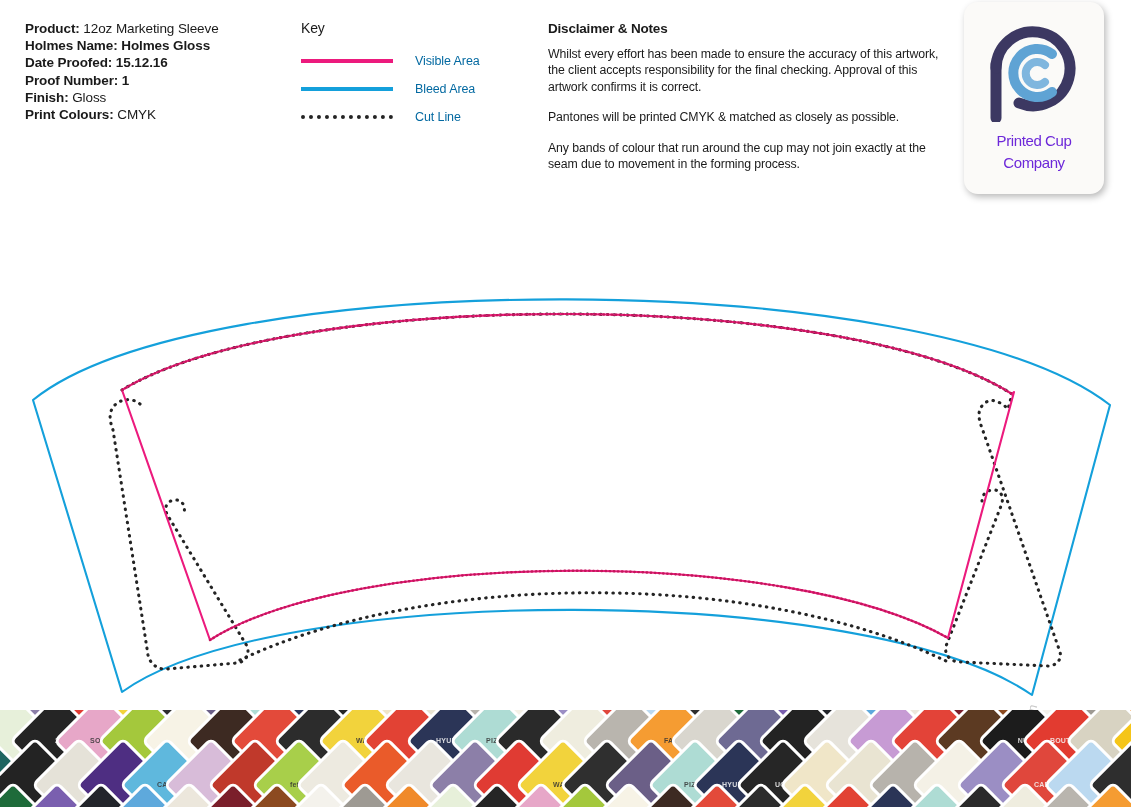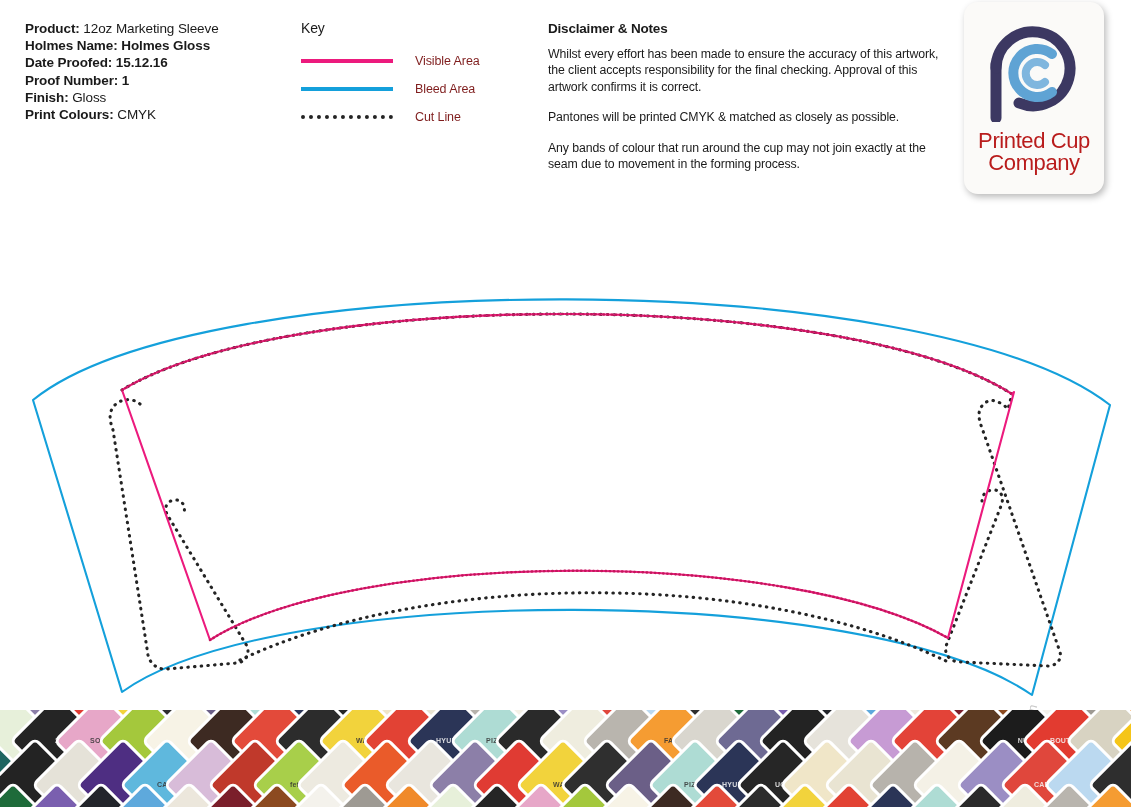--- a/index.html
+++ b/index.html
@@ -32,39 +32,39 @@
   .key .krow{
     display:flex;align-items:center;height:26px;margin-bottom:2px;
   }
   .key .swatch{width:92px;height:4px;flex:0 0 92px;}
   .key .swatch.pink{background:#EC1A7D;}
   .key .swatch.blue{background:#14A0DB;}
   .key .swatch.dotted{
     height:0;border-top:4px dotted #242424;background:none;
   }
   .key .klabel{
-    margin-left:22px;font-size:12.5px;color:#7f1d1d;letter-spacing:-0.1px;
+    margin-left:22px;font-size:12.5px;color:#0369a1;letter-spacing:-0.1px;
   }
 
   
   .disc{position:absolute;left:548px;top:21px;width:400px;}
   .disc h2{font-size:13.5px;font-weight:bold;margin:0 0 10px 0;letter-spacing:-0.2px;}
   .disc p{margin:0 0 14px 0;font-size:12.3px;line-height:16.4px;letter-spacing:-0.1px;}
   .disc p:last-child{margin-bottom:0;}
 
   
   .logocard{
     position:absolute;left:964px;top:2px;width:140px;height:192px;
     background:#FBFAF8;border-radius:14px;
     box-shadow:2px 3px 7px rgba(0,0,0,0.28);
   }
   .logomark{position:absolute;left:18px;top:16px;width:104px;height:104px;}
   .logotext{
     position:absolute;left:0;right:0;top:128px;text-align:center;
-    font-size:22px;line-height:22px;color:#b91c1c;letter-spacing:-0.4px;
+    font-size:15px;line-height:22px;color:#6d28d9;letter-spacing:-0.4px;
     font-family:"Liberation Sans","DejaVu Sans",sans-serif;
   }
 
   
   .sleeve{position:absolute;left:0;top:270px;width:1131px;height:440px;}
   .sideinlabel{
     position:absolute;left:1008px;top:503px;
     font-size:12.5px;color:#c9c9c9;letter-spacing:0.6px;
     transform:rotate(-75deg);transform-origin:left top;
     white-space:nowrap;

